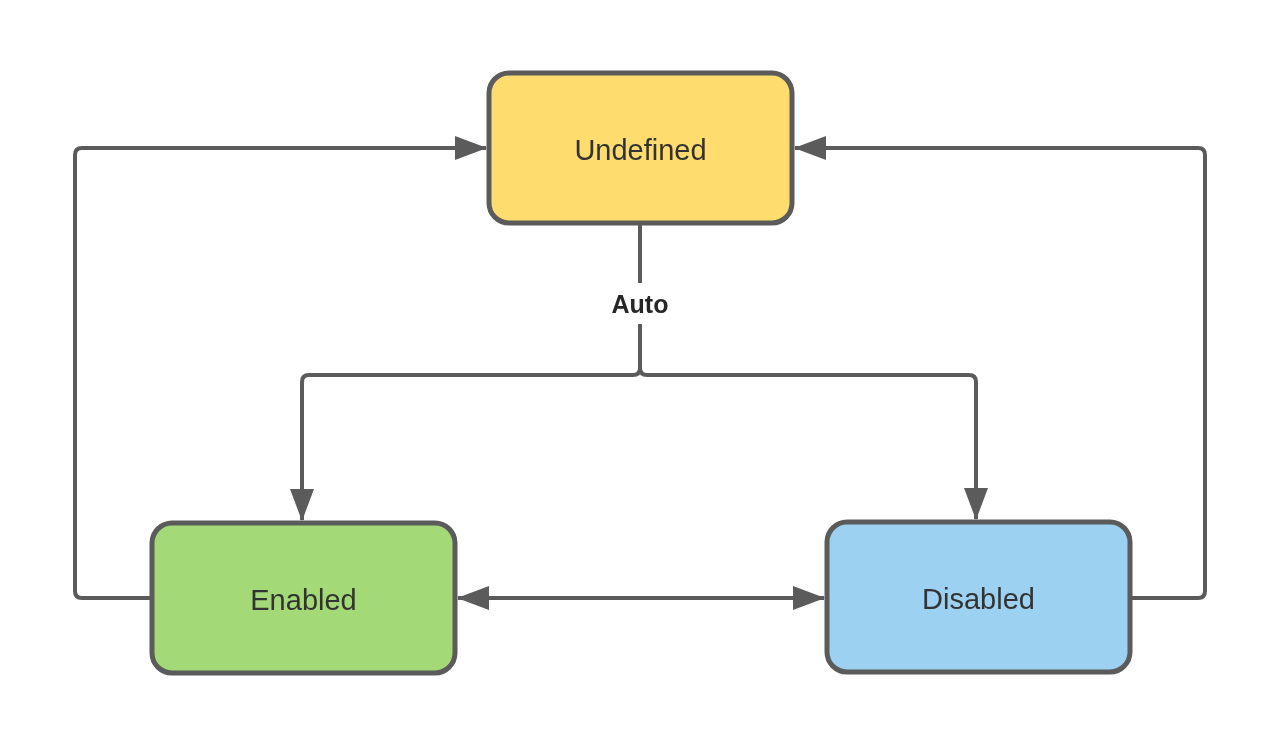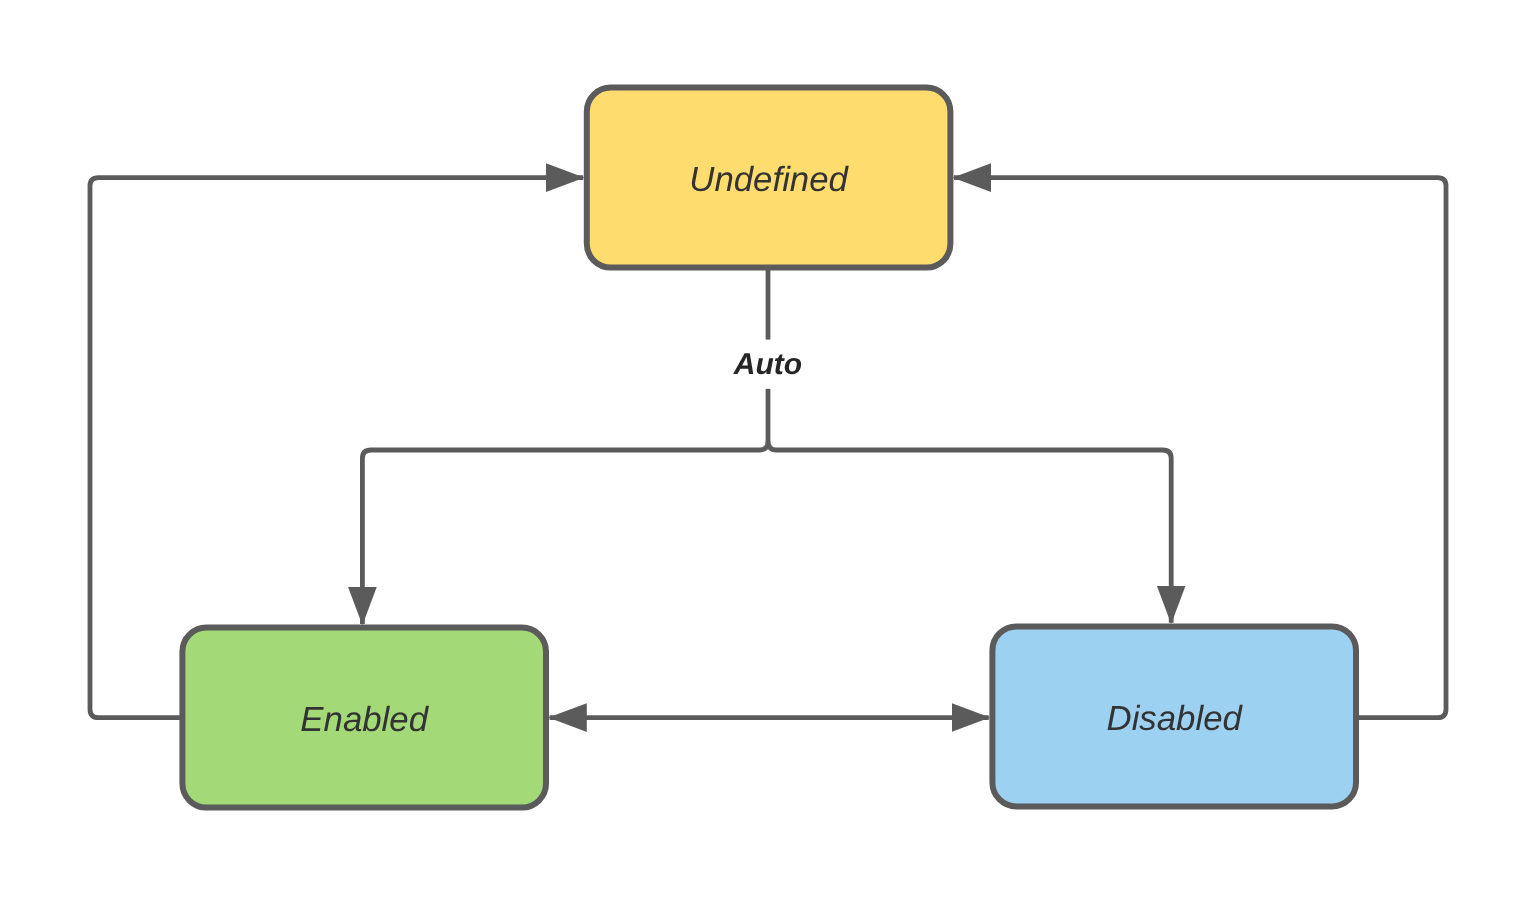--- a/index.html
+++ b/index.html
@@ -8,21 +8,20 @@
     background: #ffffff;
     width: 1281px;
     height: 750px;
     overflow: hidden;
     font-family: "Liberation Sans", sans-serif;
   }
   .canvas {
     position: relative;
     width: 1281px;
     height: 750px;
-    font-style: italic;
   }
   svg text {
     font-family: "Liberation Sans", sans-serif;
   }
   .node-label {
     font-size: 29px;
   }
   .edge-label {
     font-size: 25px;
     font-weight: bold;

